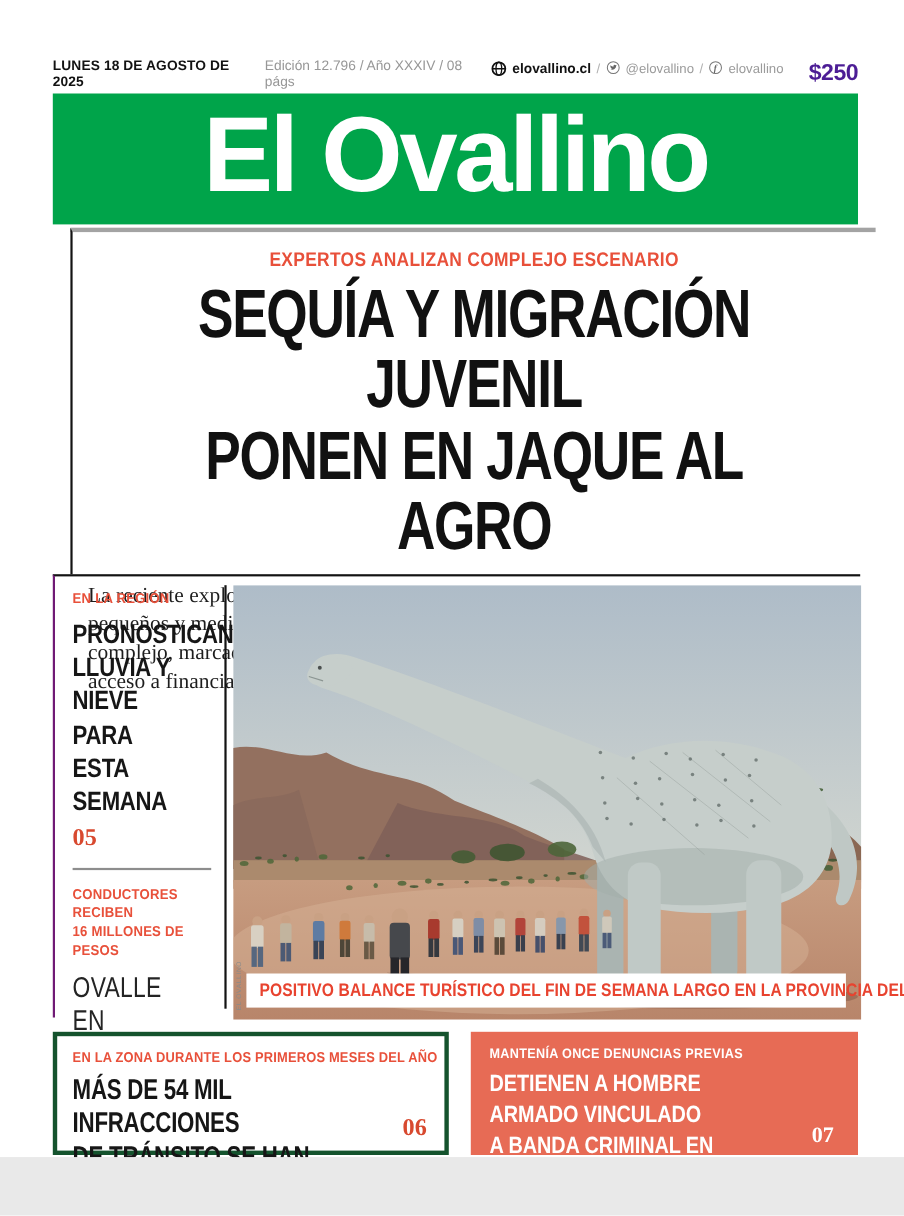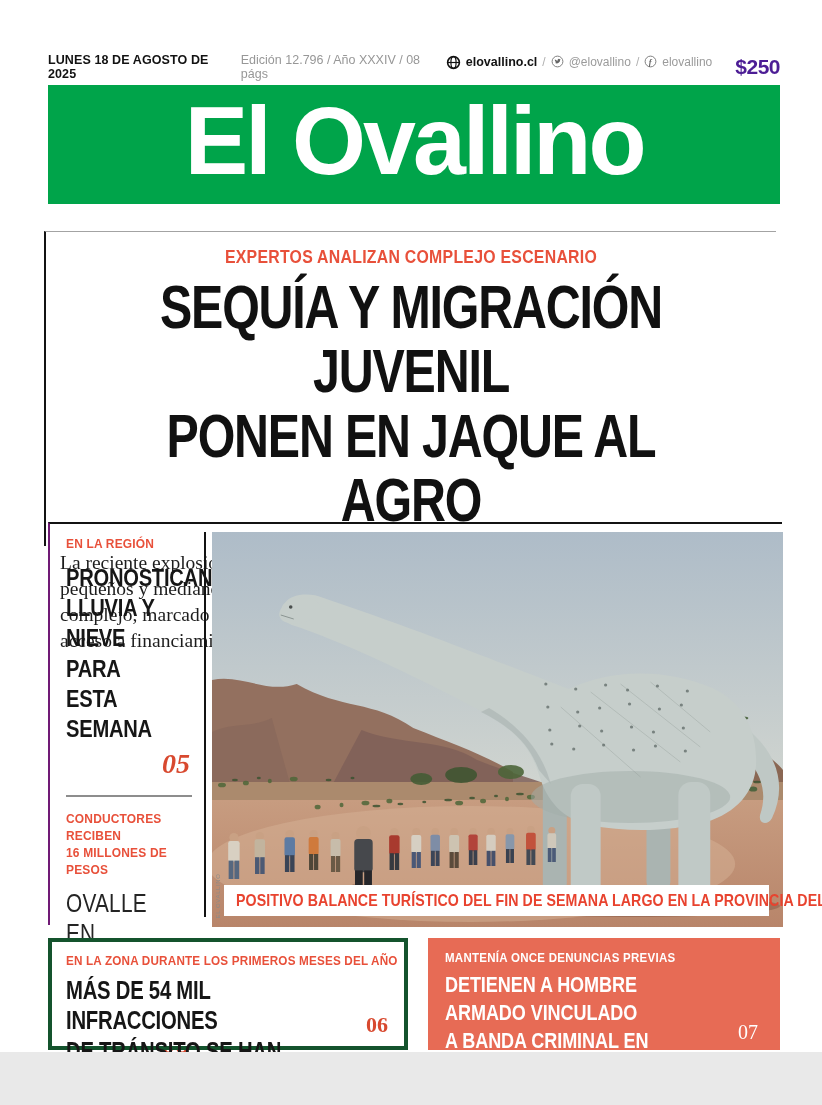--- a/index.html
+++ b/index.html
@@ -19,22 +19,22 @@
   .tb-sep { color:#b0b0b0; font-size:12px; }
   .tb-gray { color:#9b9b9b; font-size:12px; }
   .tb-price { font-weight:bold; font-size:21px; color:#4c1d95; margin-left:18px; letter-spacing:-.5px; }
   .tb-ic { display:inline-block; vertical-align:middle; }
   
   .masthead { position:absolute; left:48px; top:85px; width:732px; height:119px;
     background:#00a44a; display:flex; align-items:center; justify-content:center; }
   .masthead-title { color:#ffffff; font-weight:bold; font-size:97px; letter-spacing:-3px;
     transform:scaleX(.98); line-height:1; padding-bottom:8px; }
   
-  .main-story { position:absolute; left:44px; top:207px; width:732px; height:315px;
-    border-top:1px solid #a3a3a3; border-left:2px solid #131313;margin-top:24px; }
+  .main-story { position:absolute; left:64px; top:207px; width:732px; height:315px;
+    border-top:4px solid #a3a3a3; border-left:2px solid #131313; }
   .lead-kicker { margin-top:15px; text-align:center; color:#e8503a; font-weight:bold;
     font-size:18px; letter-spacing:.3px; transform:scaleX(.88); transform-origin:50% 0; }
   .lead-headline { margin-top:7px; text-align:center; font-weight:bold; font-size:62px;
     line-height:1.04; letter-spacing:-1.5px; color:#111111; white-space:pre-line;
     transform:scaleX(.78); transform-origin:50% 0; }
   .lead-deck { position:relative; font-family:"Liberation Serif", serif; font-size:19.5px;
     line-height:1.33; color:#1d1d1d; margin:17px 12px 0 14px; }
   .lead-page { position:absolute; right:2px; bottom:0; font-family:"Liberation Serif", serif;
     font-weight:bold; font-size:21px; color:#d8492f; }
   
@@ -42,22 +42,22 @@
     border-top:2px solid #131313; border-left:2px solid #701a75; }
   .col { position:absolute; left:0; top:0; width:154px; height:100%; padding:12px 8px 0 16px; }
   .col-kicker { color:#e8503a; font-weight:bold; font-size:13px; line-height:1.3;
     letter-spacing:.2px; white-space:pre-line; transform:scaleX(.92); transform-origin:0 0; }
   .col-head1 { margin-top:10px; font-weight:bold; font-size:24px; line-height:1.26;
     color:#161616; white-space:pre-line; letter-spacing:-.3px;
     transform:scaleX(.84); transform-origin:0 0; }
   .col-head2 { margin-top:9px; font-weight:normal; font-size:26px; line-height:1.17;
     color:#242424; white-space:pre-line; letter-spacing:.3px;
     transform:scaleX(.8); transform-origin:0 0; }
-  .col-page { text-align:right; padding-right:6px; font-family:"Liberation Serif", serif;
-    font-weight:bold; font-size:28px; color:#d8492f;font-style:italic; }
+  .col-page { text-align:left; padding-right:6px; font-family:"Liberation Serif", serif;
+    font-weight:bold; font-size:22px; color:#d8492f; }
   .col-page.p05 { margin-top:4px; }
   .col-page.p08 { margin-top:-12px; }
   .col-rule { height:2px; background:#8d8d8d; margin:15px 4px 14px 0; }
   .col-divider { position:absolute; left:154px; top:8px; width:2px; height:385px; background:#131313; }
   .photo { position:absolute; left:162px; top:8px; width:571px; height:395px; }
   .photo svg { display:block; width:100%; height:100%; }
   .photo-caption { position:absolute; left:12px; right:14px; bottom:11px; height:31px;
     background:#ffffff; display:flex; align-items:center; padding:0 12px; }
   .caption-text { color:#e8432f; font-weight:bold; font-size:16.5px; letter-spacing:.1px;
     white-space:nowrap; transform:scaleX(.86); transform-origin:0 50%; }
@@ -74,21 +74,21 @@
   .box-left .bl-page { position:absolute; right:16px; bottom:8px; font-family:"Liberation Serif", serif;
     font-weight:bold; font-size:22px; color:#d8492f; }
   .box-right { position:absolute; left:428px; top:938px; width:352px; height:112px;
     background:#e76b55; padding:13px 17px; }
   .box-right .br-kicker { color:#ffffff; font-weight:bold; font-size:12.5px; letter-spacing:.3px;
     transform:scaleX(.92); transform-origin:0 0; white-space:nowrap; }
   .box-right .br-head { margin-top:7px; font-weight:bold; font-size:21.5px; line-height:1.3;
     color:#ffffff; white-space:pre-line; letter-spacing:-.1px;
     transform:scaleX(.84); transform-origin:0 0; }
   .box-right .br-page { position:absolute; right:22px; bottom:6px; font-family:"Liberation Serif", serif;
-    font-weight:normal; font-size:20px; color:#ffffff; }
+    font-weight:bold; font-size:20px; color:#ffffff; }
 </style>
 </head>
 <body>
 
 <div class="page">
 
   <div class="topbar">
     <span class="tb-date">LUNES 18 DE AGOSTO DE 2025</span>
     <span class="tb-edition">Edición 12.796 / Año XXXIV / 08 págs</span>
     <div class="tb-right">

